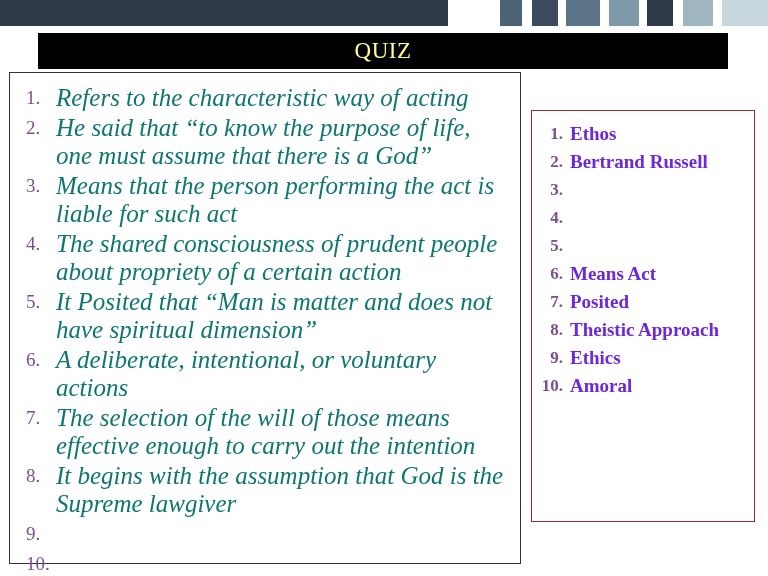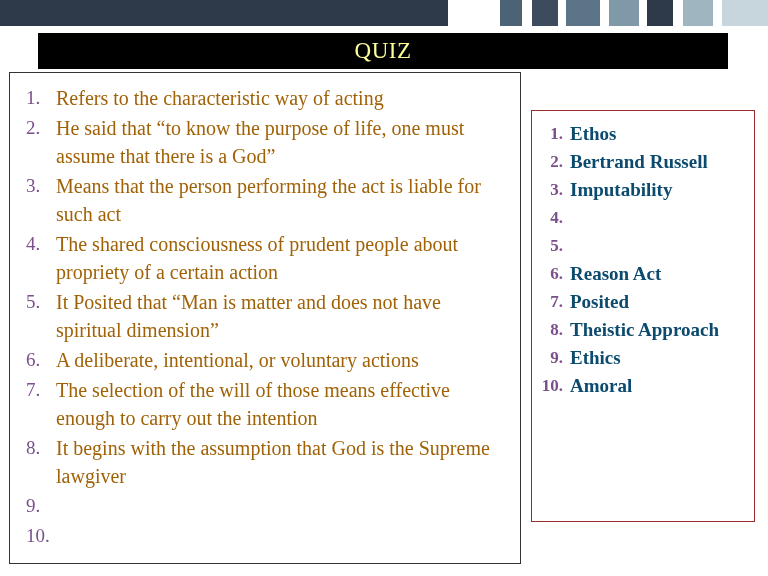--- a/index.html
+++ b/index.html
@@ -78,25 +78,26 @@
     min-width: 38px;
     text-align: left;
     padding-left: 8px;
     box-sizing: border-box;
     color: #7a4f8c;
     font-size: 19px;
     line-height: 28px;
     font-family: "Liberation Serif", serif;
   }
   .q-text {
-    color: #a16207;
-    font-size: 20px;
+    color: #0f766e;
+    font-size: 25px;
     line-height: 28px;
     font-family: "Liberation Serif", serif;
     padding-right: 6px;
+    font-style: italic;
   }
 
   
   .answers-box {
     position: absolute;
     left: 531px;
     top: 110px;
     width: 224px;
     height: 412px;
     border: 1px solid #9b2b2b;
@@ -119,21 +120,21 @@
     text-align: right;
     padding-right: 7px;
     box-sizing: border-box;
     color: #7a4f8c;
     font-size: 17px;
     line-height: 27px;
     font-weight: bold;
     font-family: "Liberation Serif", serif;
   }
   .a-text {
-    color: #0c4a6e;
+    color: #6d28d9;
     font-size: 19px;
     line-height: 27px;
     font-weight: bold;
     font-family: "Liberation Serif", serif;
   }
 </style>
 </head>
 <body>
 
 <div class="topbar">
@@ -206,31 +207,30 @@
       <li class="a-item">
         <span class="a-num">1.</span>
         <span class="a-text">Ethos</span>
       </li>
       <li class="a-item">
         <span class="a-num">2.</span>
         <span class="a-text">Bertrand Russell</span>
       </li>
       <li class="a-item">
         <span class="a-num">3.</span>
-        <span class="a-text">Imputability</span>
       </li>
       <li class="a-item">
         <span class="a-num">4.</span>
       </li>
       <li class="a-item">
         <span class="a-num">5.</span>
       </li>
       <li class="a-item">
         <span class="a-num">6.</span>
-        <span class="a-text">Reason Act</span>
+        <span class="a-text">Means Act</span>
       </li>
       <li class="a-item">
         <span class="a-num">7.</span>
         <span class="a-text">Posited</span>
       </li>
       <li class="a-item">
         <span class="a-num">8.</span>
         <span class="a-text">Theistic Approach</span>
       </li>
       <li class="a-item">

